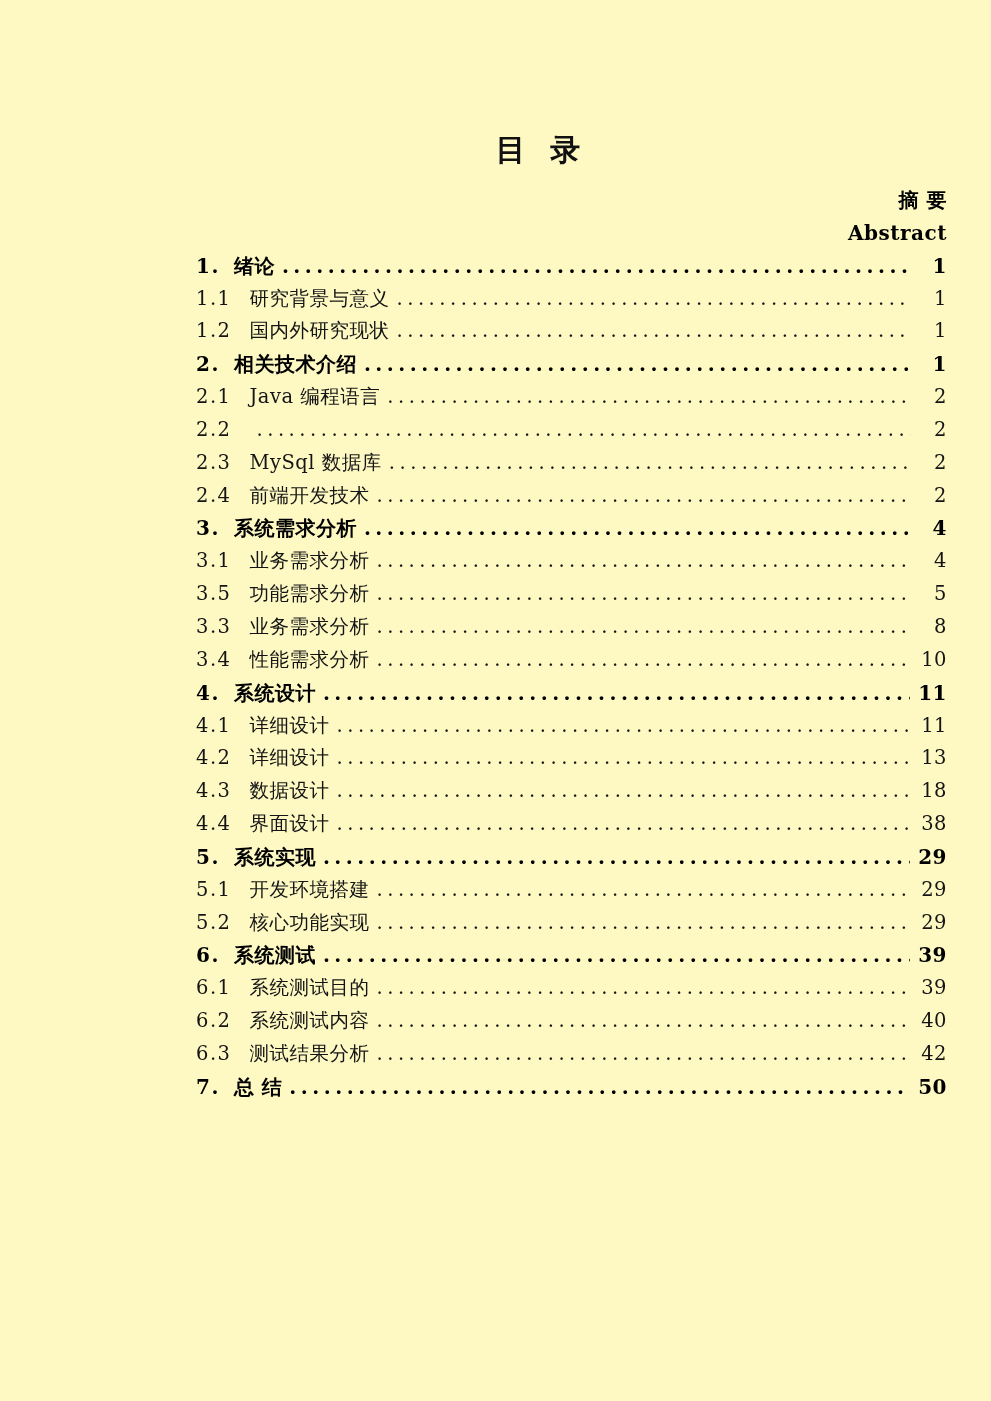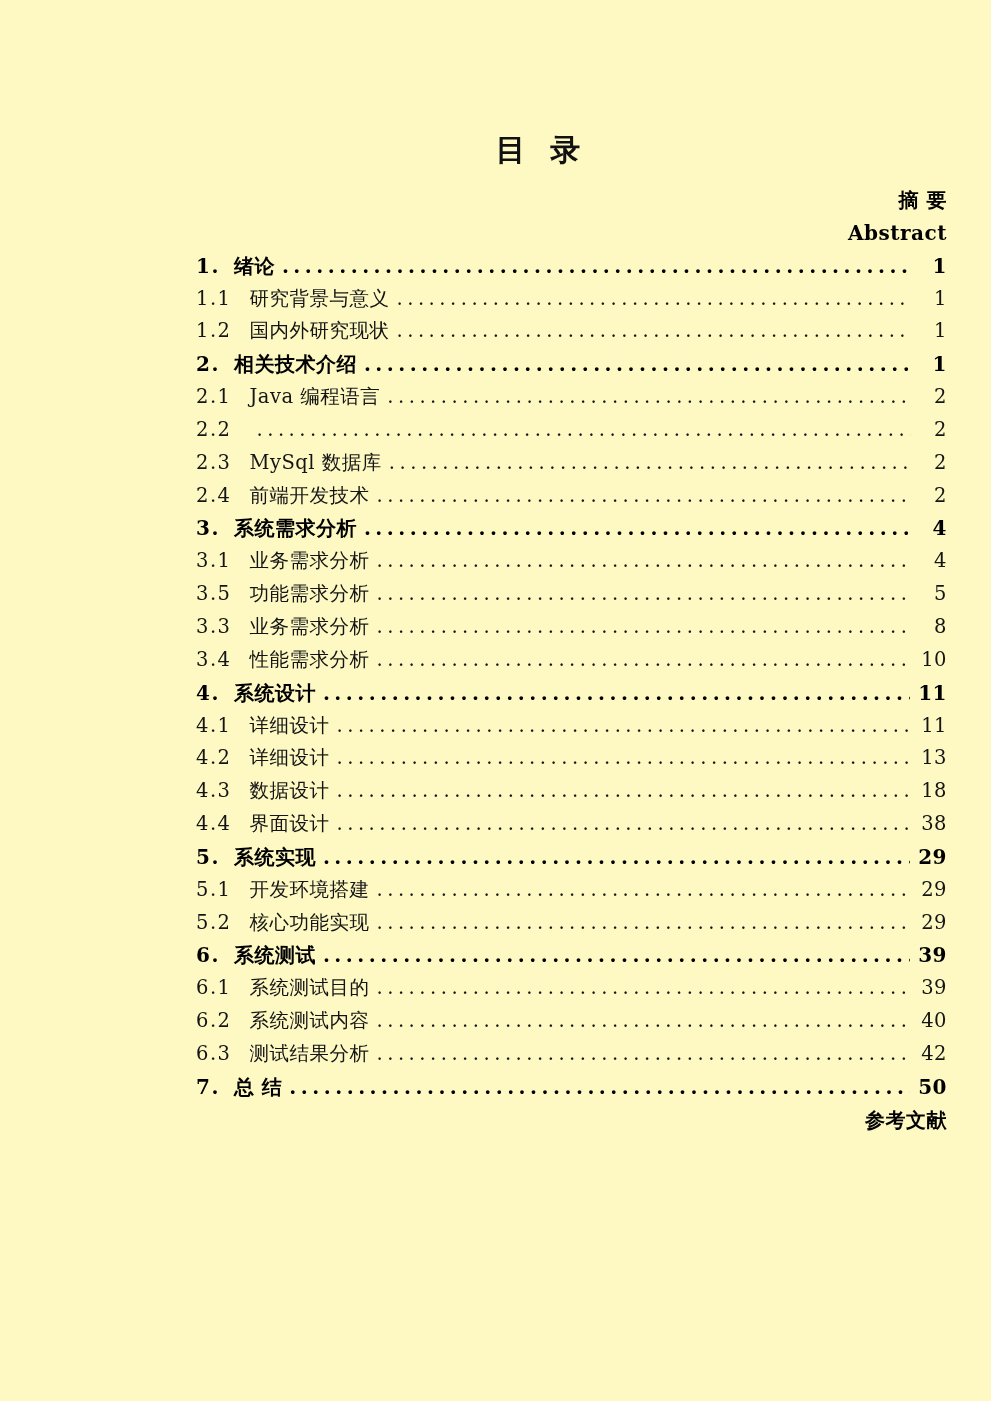--- a/index.html
+++ b/index.html
@@ -240,19 +240,14 @@
     <span class="toc-title">测试结果分析</span>
     <span class="toc-dots">........................................................................................................................................................................................................</span>
     <span class="toc-page">42</span>
   </div>
       <div class="toc-row bold">
     <span class="toc-num">7.</span>
     <span class="toc-title">总 结</span>
     <span class="toc-dots">........................................................................................................................................................................................................</span>
     <span class="toc-page">50</span>
   </div>
-      <div class="toc-row bold">
-
-    <span class="toc-title">参考文献</span>
-
-  </div>
     </div>
 </div>
 
 </body></html>

